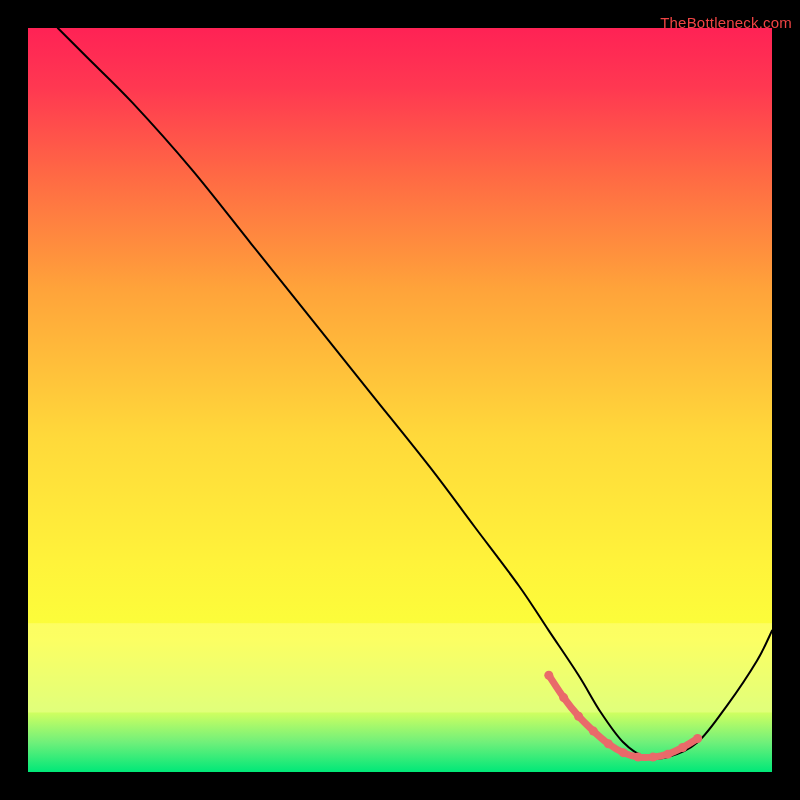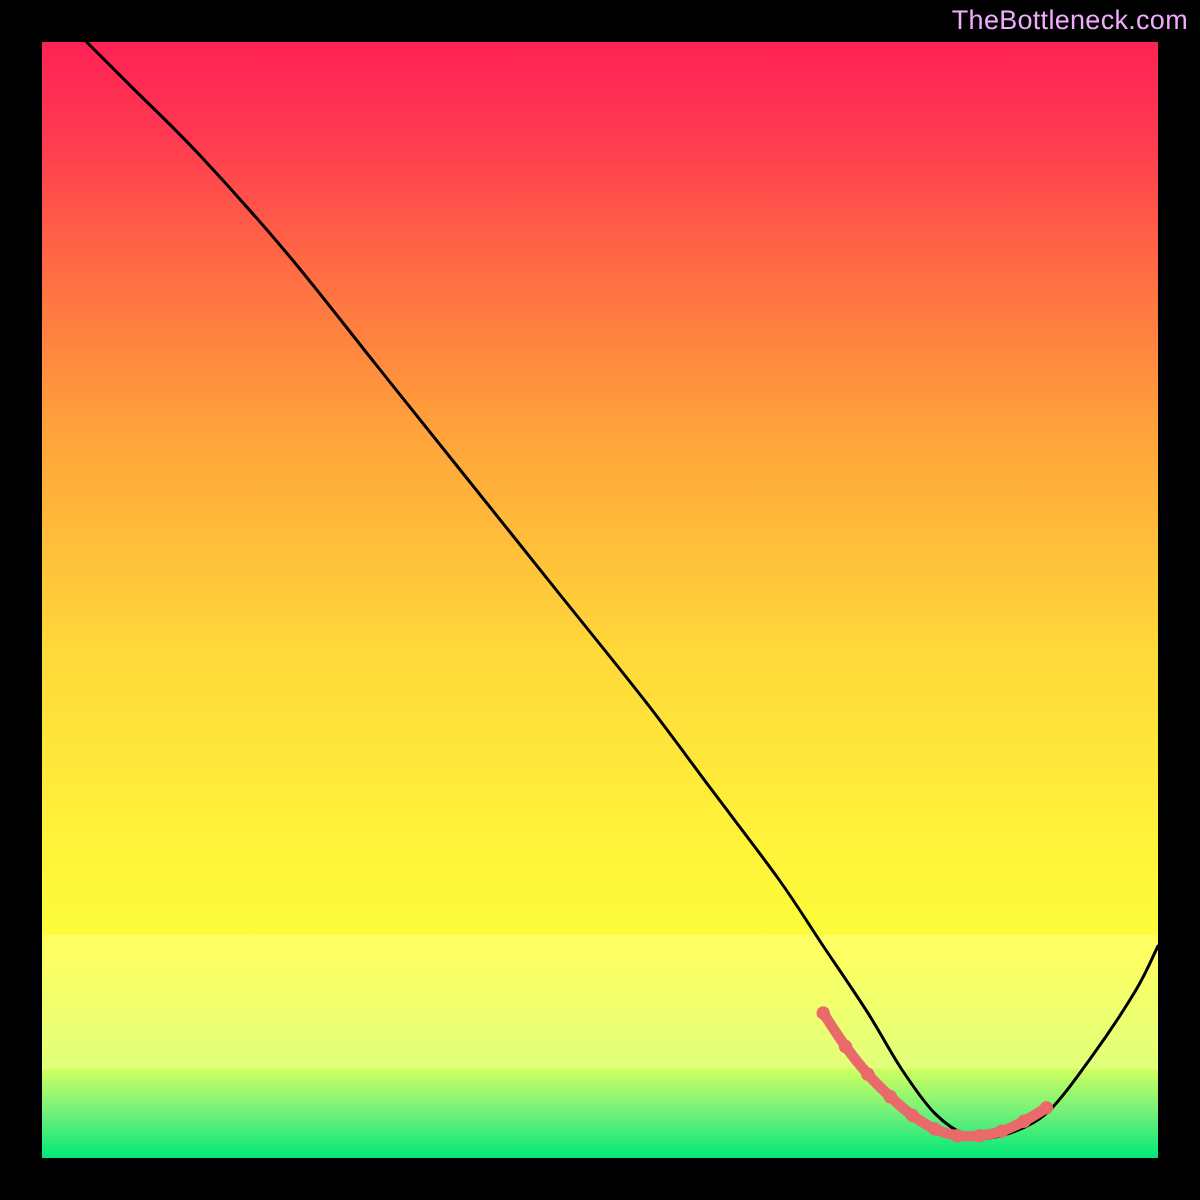--- a/index.html
+++ b/index.html
@@ -12,25 +12,25 @@
   }
   .plot {
     position: absolute;
     left: 28px;
     top: 28px;
     width: 744px;
     height: 744px;
   }
   .attribution {
     position: absolute;
-    top: 3px;
+    top: 14px;
     right: 8px;
     font-family: Arial, Helvetica, sans-serif;
-    font-size: 18px;
-    color: #f0abfc;
+    font-size: 15px;
+    color: #ef4444;
     font-weight: 500;
     letter-spacing: 0.2px;
   }
   svg { display: block; }
 </style>
 </head>
 <body>
 
 <div class="outer">
   <div class="attribution">TheBottleneck.com</div>

